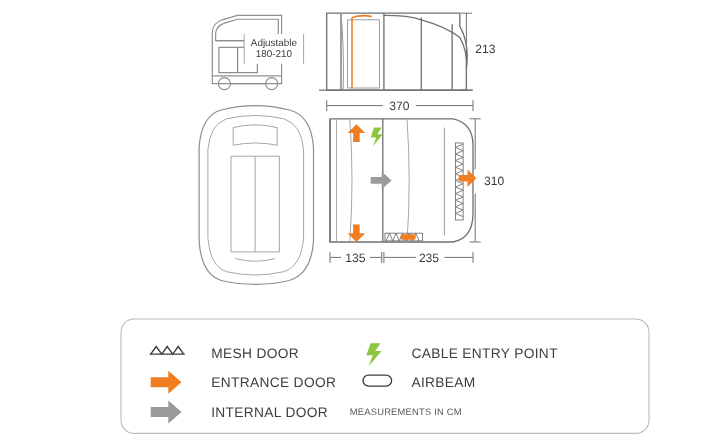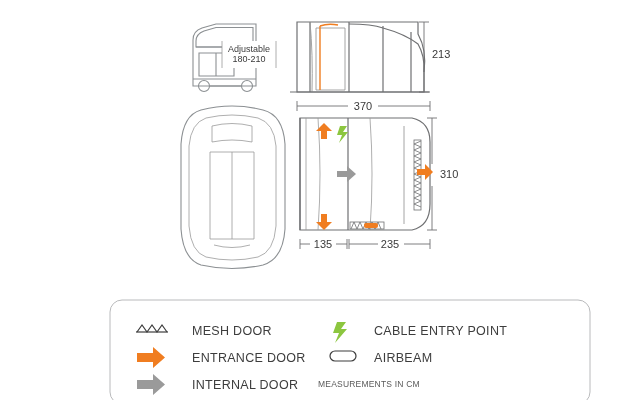--- a/index.html
+++ b/index.html
@@ -9,21 +9,21 @@
   }
   body {
     width: 640px;
     height: 400px;
     position: relative;
     font-family: "Liberation Sans", sans-serif;
     overflow: hidden;
   }
   #stage {
     position: absolute;
-    left: 0; top: 14px;
+    left: 0; top: 4px;
     width: 640px;
     height: 344px;
   }
   svg.diagram {
     position: absolute;
     left: 0; top: 0;
     width: 640px;
     height: 400px;
   }
   .dim-label {

